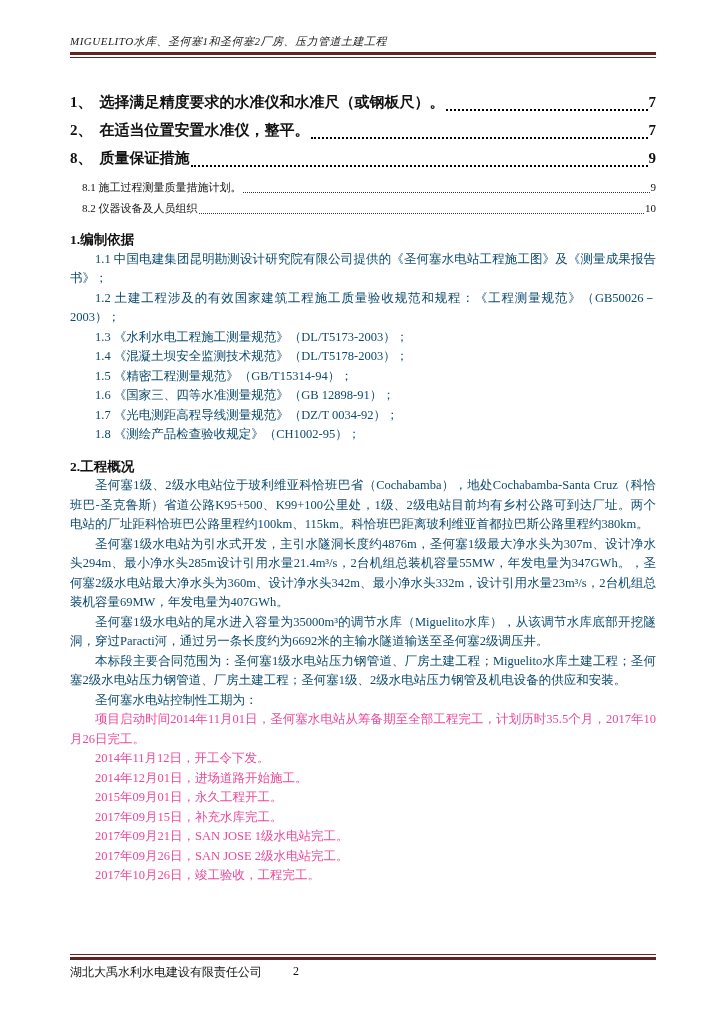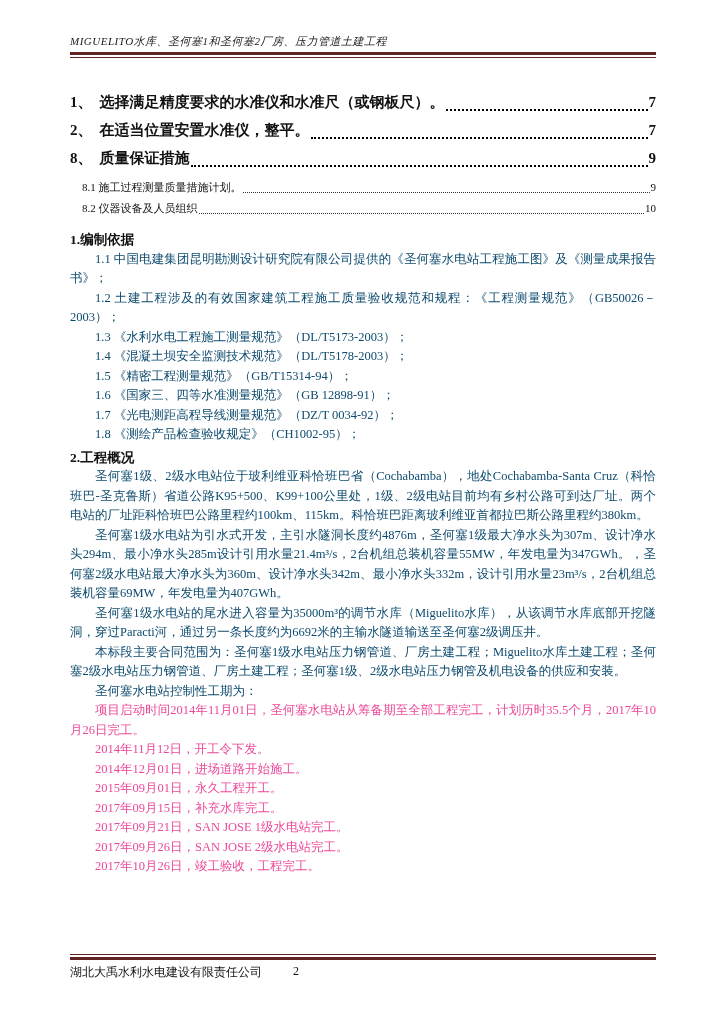--- a/index.html
+++ b/index.html
@@ -53,21 +53,21 @@
   .lvl1 .dots { border-bottom: 2.5px dotted #000; margin-bottom: 7px; }
   .lvl2 .dots { border-bottom: 1.5px dotted #333; margin-bottom: 6px; }
   .toc-page { white-space: nowrap; }
 
   .sec-title {
     font-size: 13.5px;
     font-weight: bold;
     line-height: 19.5px;
     margin-top: 10px;
   }
-  .sec-title.s2 { margin-top: 3px; }
+  .sec-title.s2 { margin-top: 12px; }
 
   p.body {
     font-size: 12.5px;
     line-height: 19.5px;
     text-align: justify;
     text-indent: 2em;
     color: #0c4a6e;
   }
   p.body.red { color: #ec4899; }
 

